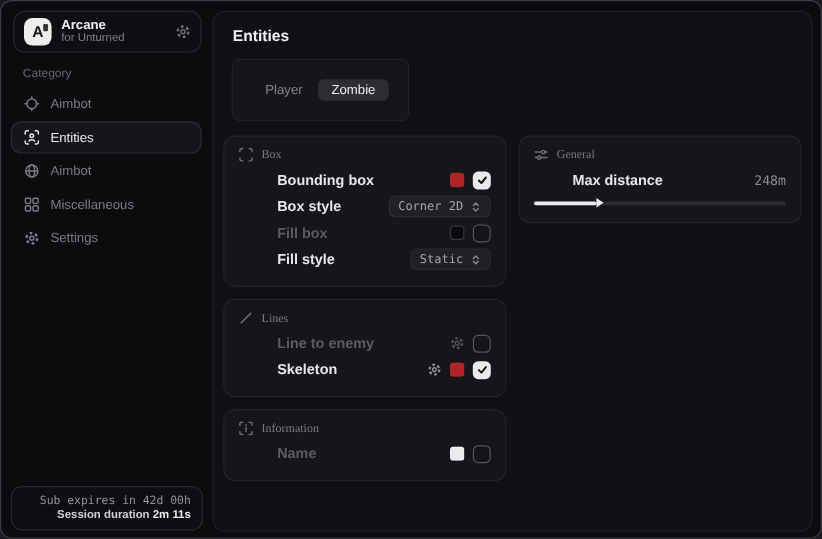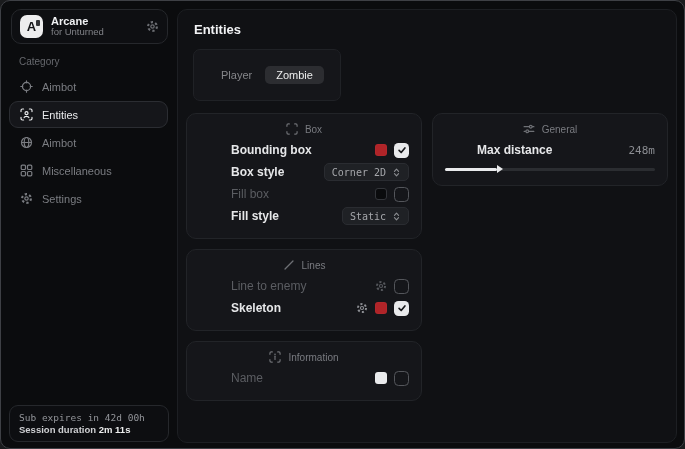--- a/index.html
+++ b/index.html
@@ -42,21 +42,21 @@
     display:flex; align-items:center; gap:9px; height:27px; padding:0 10px;
     color:#7b7d82; font-size:11px; border:1px solid transparent; border-radius:9px;
     cursor:default;
   }
   .nav-item .nv-ico { display:flex; color:inherit; }
   .nav-item.active { background:#15161a; border-color:#2b2d32; color:#e9eaec; }
 
   .sub-card {
     position:absolute; left:8px; bottom:6px; width:160px; height:37px;
     border:1px solid #26282c; border-radius:9px; background:#0d0e11;
-    padding:5px 9px; display:flex; flex-direction:column; justify-content:center; gap:1px;
+    padding:5px 9px; display:flex; flex-direction:column; justify-content:center; gap:1px;align-items:flex-end;
   }
   .sub-expiry { font-family:"DejaVu Sans Mono", monospace; font-size:9.5px; color:#93959a; }
   .sub-session { font-size:9.5px; color:#cfd0d3; font-weight:bold; }
   .sub-session b { color:#eceded; }
 
   
   .main-panel {
     position:absolute; left:176px; top:8px; right:7px; bottom:5px;
     background:#101114; border:1px solid #1d1f23; border-radius:10px;
     padding:12px 8px 8px 8px;
@@ -72,27 +72,27 @@
 
   .columns { display:flex; gap:10px; margin-top:12px; align-items:flex-start; }
   .col { display:flex; flex-direction:column; gap:10px; width:calc(50% - 5px); }
 
   .card {
     background:#15161a; border:1px solid #222428; border-radius:10px;
     padding:9px 12px 11px 12px;
   }
   .card-head {
     display:flex; align-items:center; gap:7px; margin-bottom:4px;
-    color:#797b80; font-family:Liberation Sans, sans-serif; font-size:10px;justify-content:center;
+    color:#797b80; font-family:Liberation Serif, serif; font-size:10px;
   }
   .card-head .ch-ico { display:flex; color:#6e7075; }
 
   .row { display:flex; align-items:center; justify-content:space-between; height:22px; }
   .row-label { color:#e6e7e9; font-size:12px; font-weight:bold;padding-left:32px; }
-  .row-label.dim { color:#5b5d62; font-weight:normal; }
+  .row-label.dim { color:#5b5d62; font-weight:bold; }
   .controls { display:flex; align-items:center; gap:7px; }
 
   .swatch { width:12px; height:12px; border-radius:3px; border:1px solid rgba(255,255,255,.12); }
   .swatch.red { background:#b02428; border-color:#c5393d33; }
   .swatch.black { background:#0a0b0d; border-color:#33353a; }
   .swatch.white { background:#e9eaec; }
 
   .checkbox {
     width:15px; height:15px; border-radius:4.5px; display:flex;
     align-items:center; justify-content:center; cursor:default;

